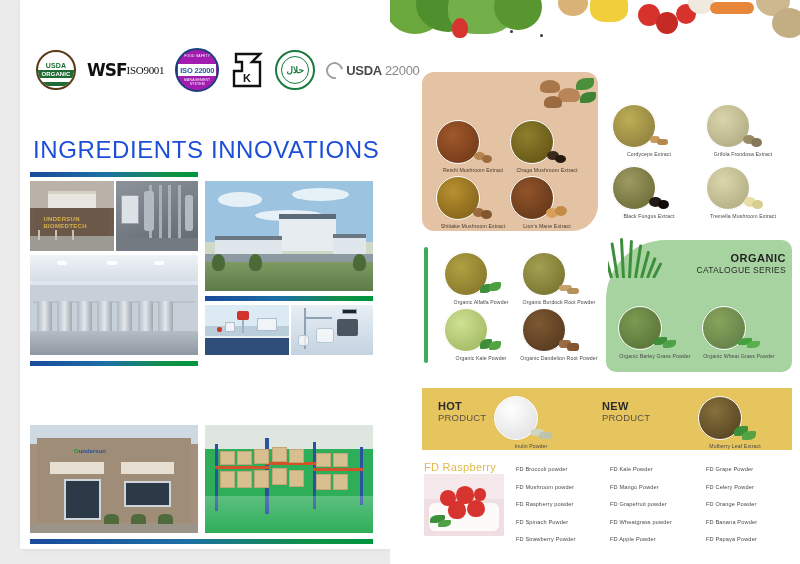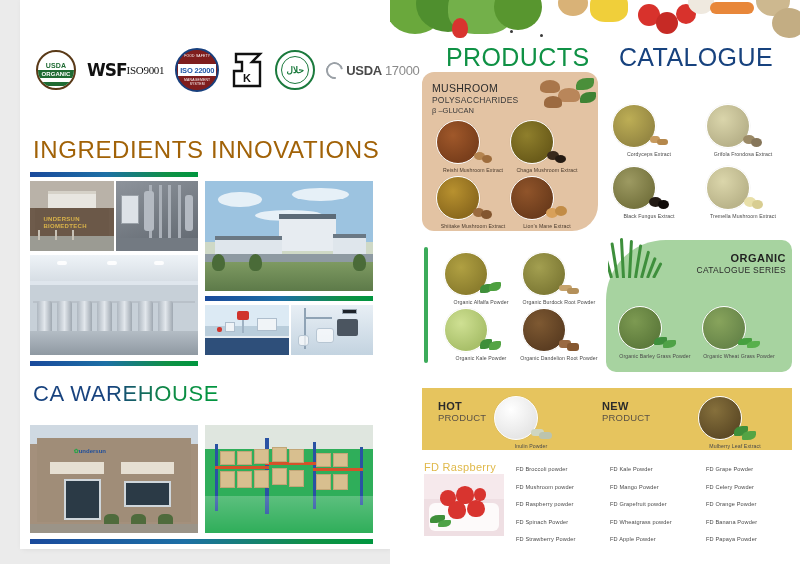--- a/index.html
+++ b/index.html
@@ -45,21 +45,21 @@
     background:#1f6b33; border-radius:0 0 50% 50%;
   }
 
   .wsf { text-align: center; color: #111; }
   .wsf .w1 { font-size: 17px; font-weight: bold; letter-spacing: -1px; line-height: 14px; font-family: "DejaVu Sans", sans-serif; }
   .wsf .rule { height: 1px; background: #111; margin: 2px 0 1px; }
   .wsf .w2 { font-size: 11px; font-family: "Liberation Serif", serif; letter-spacing: -.3px; }
 
   .iso22 {
     width: 44px; height: 44px; border-radius: 50%;
-    background: #7f1d1d; color: #fff;
+    background: #a21caf; color: #fff;
     display: flex; align-items: center; justify-content: center;
     position: relative; border: 2px solid #183f7d;
   }
   .iso22 .lbl {
     background: #fff; color: #1f55a5; font-size: 7.5px; font-weight: bold;
     padding: 1.5px 2px; letter-spacing: -.2px; white-space: nowrap;
   }
   .iso22 .arc-t, .iso22 .arc-b {
     position: absolute; left: 0; right: 0; text-align: center;
     font-size: 3.4px; color: #fff; letter-spacing: .2px;
@@ -87,21 +87,21 @@
     width: 17px; height: 17px; border-radius: 50%;
     border: 2.2px solid #9aa0a6; border-right-color: transparent;
     transform: rotate(35deg);
   }
   .fssc .f1 { font-size: 13px; font-weight: bold; color: #4a4a4a; letter-spacing: -.3px; }
   .fssc .f2 { font-size: 13px; color: #8a8a8a; letter-spacing: -.3px; }
 
   
   .h-ingredients {
     position: absolute; left: 33px; top: 136px;
-    font-size: 24px; letter-spacing: .6px; color: #a16207; font-weight: 400;
+    font-size: 24px; letter-spacing: .6px; color: #1d4ed8; font-weight: 400;
     white-space: nowrap;
   }
   .h-warehouse {
     position: absolute; left: 33px; top: 381px;
     font-size: 22px; letter-spacing: .6px; font-weight: 400; white-space: nowrap;
     background: linear-gradient(90deg,#17427e 0%,#17427e 42%,#0f8a45 72%,#00963f 100%);
     -webkit-background-clip: text; background-clip: text; color: transparent;
   }
 
   
@@ -306,26 +306,25 @@
       <div class="halal">
         <div class="inner">
           <span class="ar">حلال</span>
         </div>
       </div>
     </div>
 
     <div class="cert fssc">
       <span class="swirl"></span>
       <span class="f1">USDA</span>
-      <span class="f2">17000</span>
+      <span class="f2">22000</span>
     </div>
   </div>
 
   <div class="h-ingredients">INGREDIENTS INNOVATIONS</div>
-  <div class="h-warehouse">CA WAREHOUSE</div>
 
   <div class="bar" style="left:30px; top:172px; width:168px;"></div>
   <div class="bar" style="left:205px; top:296px; width:168px;"></div>
   <div class="bar" style="left:30px; top:361px; width:168px;"></div>
   <div class="bar" style="left:30px; top:539px; width:343px;"></div>
 
   <div class="ph ph-gate" style="left:30px; top:181px; width:84px; height:70px;">
     <div class="roofbld"></div>
     <div class="wall"></div>
     <div class="txt">UNDERSUN BIOMEDTECH</div>
@@ -447,32 +446,22 @@
     <div class="veg" style="left:266px;top:12px;width:22px;height:22px;background:#c62a25;"></div>
     <div class="veg" style="left:286px;top:4px;width:20px;height:20px;background:#d8322c;"></div>
     <div class="veg" style="left:298px;top:-10px;width:26px;height:24px;background:#efe9df;"></div>
     <div class="veg" style="left:320px;top:2px;width:44px;height:12px;background:#e8873a;border-radius:6px;"></div>
     <div class="veg" style="left:366px;top:-14px;width:34px;height:30px;background:#cdb88f;"></div>
     <div class="veg" style="left:382px;top:8px;width:34px;height:30px;background:#c3ad83;"></div>
     <div class="veg" style="left:120px;top:30px;width:3px;height:3px;background:#3a3a3a;"></div>
     <div class="veg" style="left:150px;top:34px;width:3px;height:3px;background:#3a3a3a;"></div>
   </div>
 
-  <div class="title-row">
-    <span class="t-products">PRODUCTS</span>
-    <span>&nbsp;&nbsp;</span>
-    <span class="t-catalogue">CATALOGUE</span>
-  </div>
 
   <div class="mush-panel"></div>
-  <div class="mush-head">
-    <div class="m1">MUSHROOM</div>
-    <div class="m2">POLYSACCHARIDES</div>
-    <div class="m3">β –GLUCAN</div>
-  </div>
 
   <div style="position:absolute;left:540px;top:78px;width:56px;height:34px;">
     <div style="position:absolute;left:0;top:2px;width:20px;height:13px;background:#a9764a;border-radius:50% 50% 30% 30%;"></div>
     <div style="position:absolute;left:18px;top:10px;width:22px;height:14px;background:#b9865a;border-radius:50% 50% 30% 30%;"></div>
     <div style="position:absolute;left:4px;top:18px;width:18px;height:12px;background:#9c6a40;border-radius:50% 50% 30% 30%;"></div>
     <div style="position:absolute;left:36px;top:0px;width:18px;height:12px;background:#4a8f3a;border-radius:60% 10% 60% 10%;"></div>
     <div style="position:absolute;left:40px;top:14px;width:16px;height:11px;background:#3f8334;border-radius:60% 10% 60% 10%;"></div>
   </div>
 
   <div class="prod onTan" style="left:432px; top:120px;">

